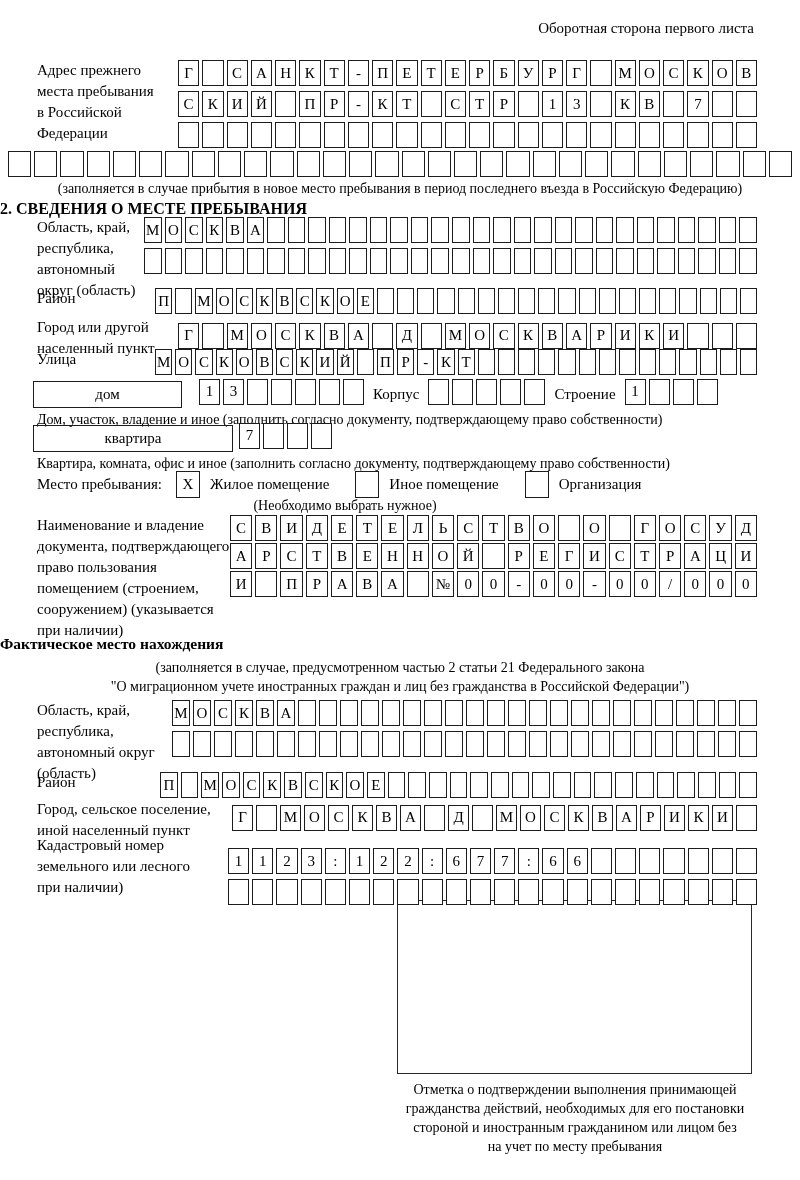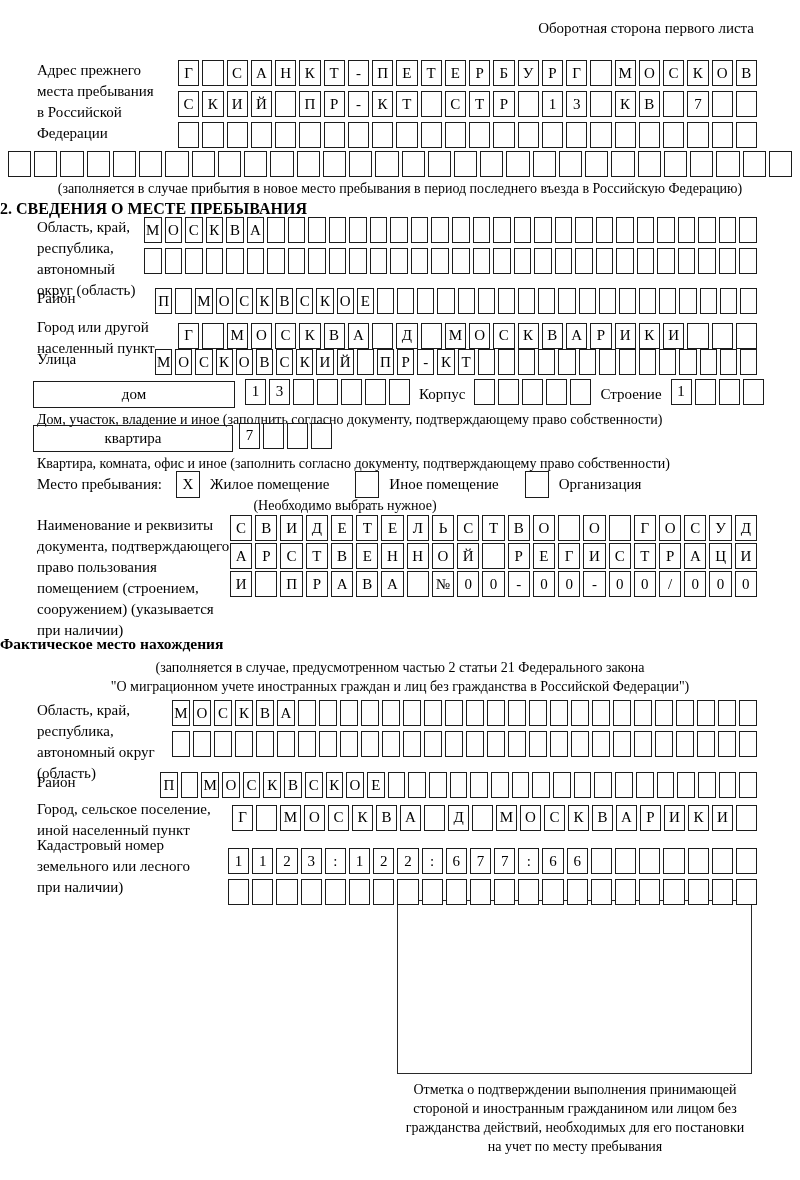--- a/index.html
+++ b/index.html
@@ -31,21 +31,21 @@
   .note{font-size:14px;line-height:19px}
   .note.center{text-align:center}
   .note.left{margin-left:37px}
   .h-bold{font-weight:bold;}
   .s2title{font-size:16px;height:21px;margin-top:2px}
   .s3title{font-size:15.5px;height:21px;margin-top:-6px}
 
   .domrow{display:flex;align-items:center;margin-left:33px;height:28px}
   .widebox{height:27px;border:1.6px solid #1c1c1c;display:flex;align-items:center;
            justify-content:center;font-size:15px}
-  .wb-dom{width:202px;margin-right:10px}
+  .wb-dom{width:149px;margin-right:17px}
   .wb-kv{width:200px;margin-right:6px}
   .inlbl{margin:0 9px;white-space:nowrap}
 
   .mestorow{display:flex;align-items:center;margin-left:37px;height:28px}
   .mestorow .mlabel{margin-right:14px}
   .chk{width:24px;height:27px;border:1.6px solid #1c1c1c;display:flex;align-items:center;
        justify-content:center;font-size:15px;margin-right:10px}
   .opt{display:flex;align-items:center;margin-right:26px}
   .mesto-note{margin-left:150px;width:390px;text-align:center}
 
@@ -429,21 +429,21 @@
     </span>
     <span class="opt">
       <span class="chk"></span>
       <span>Организация</span>
     </span>
   </div>
   <div class="note mesto-note mtm2">(Необходимо выбрать нужное)</div>
 
   <div class="field">
     <div class="lbl lw193">
-        <div>Наименование и реквизиты</div>
+        <div>Наименование и владение</div>
         <div>документа, подтверждающего</div>
         <div>право пользования</div>
         <div>помещением (строением,</div>
         <div>сооружением) (указывается</div>
         <div>при наличии)</div>
       </div>
     <div class="rows">
       <div class="cells tight">
           <span class="cell">С</span>
           <span class="cell">В</span>
@@ -715,18 +715,18 @@
           <span class="cell"></span>
           <span class="cell"></span>
           <span class="cell"></span>
         </div>
     </div>
   </div>
 
   <div class="stampbox"></div>
   <div class="stampcap note">
       <div>Отметка о подтверждении выполнения принимающей</div>
+      <div>гражданства действий, необходимых для его постановки</div>
       <div>стороной и иностранным гражданином или лицом без</div>
-      <div>гражданства действий, необходимых для его постановки</div>
       <div>на учет по месту пребывания</div>
     </div>
 
 </div>
 
 </body></html>

